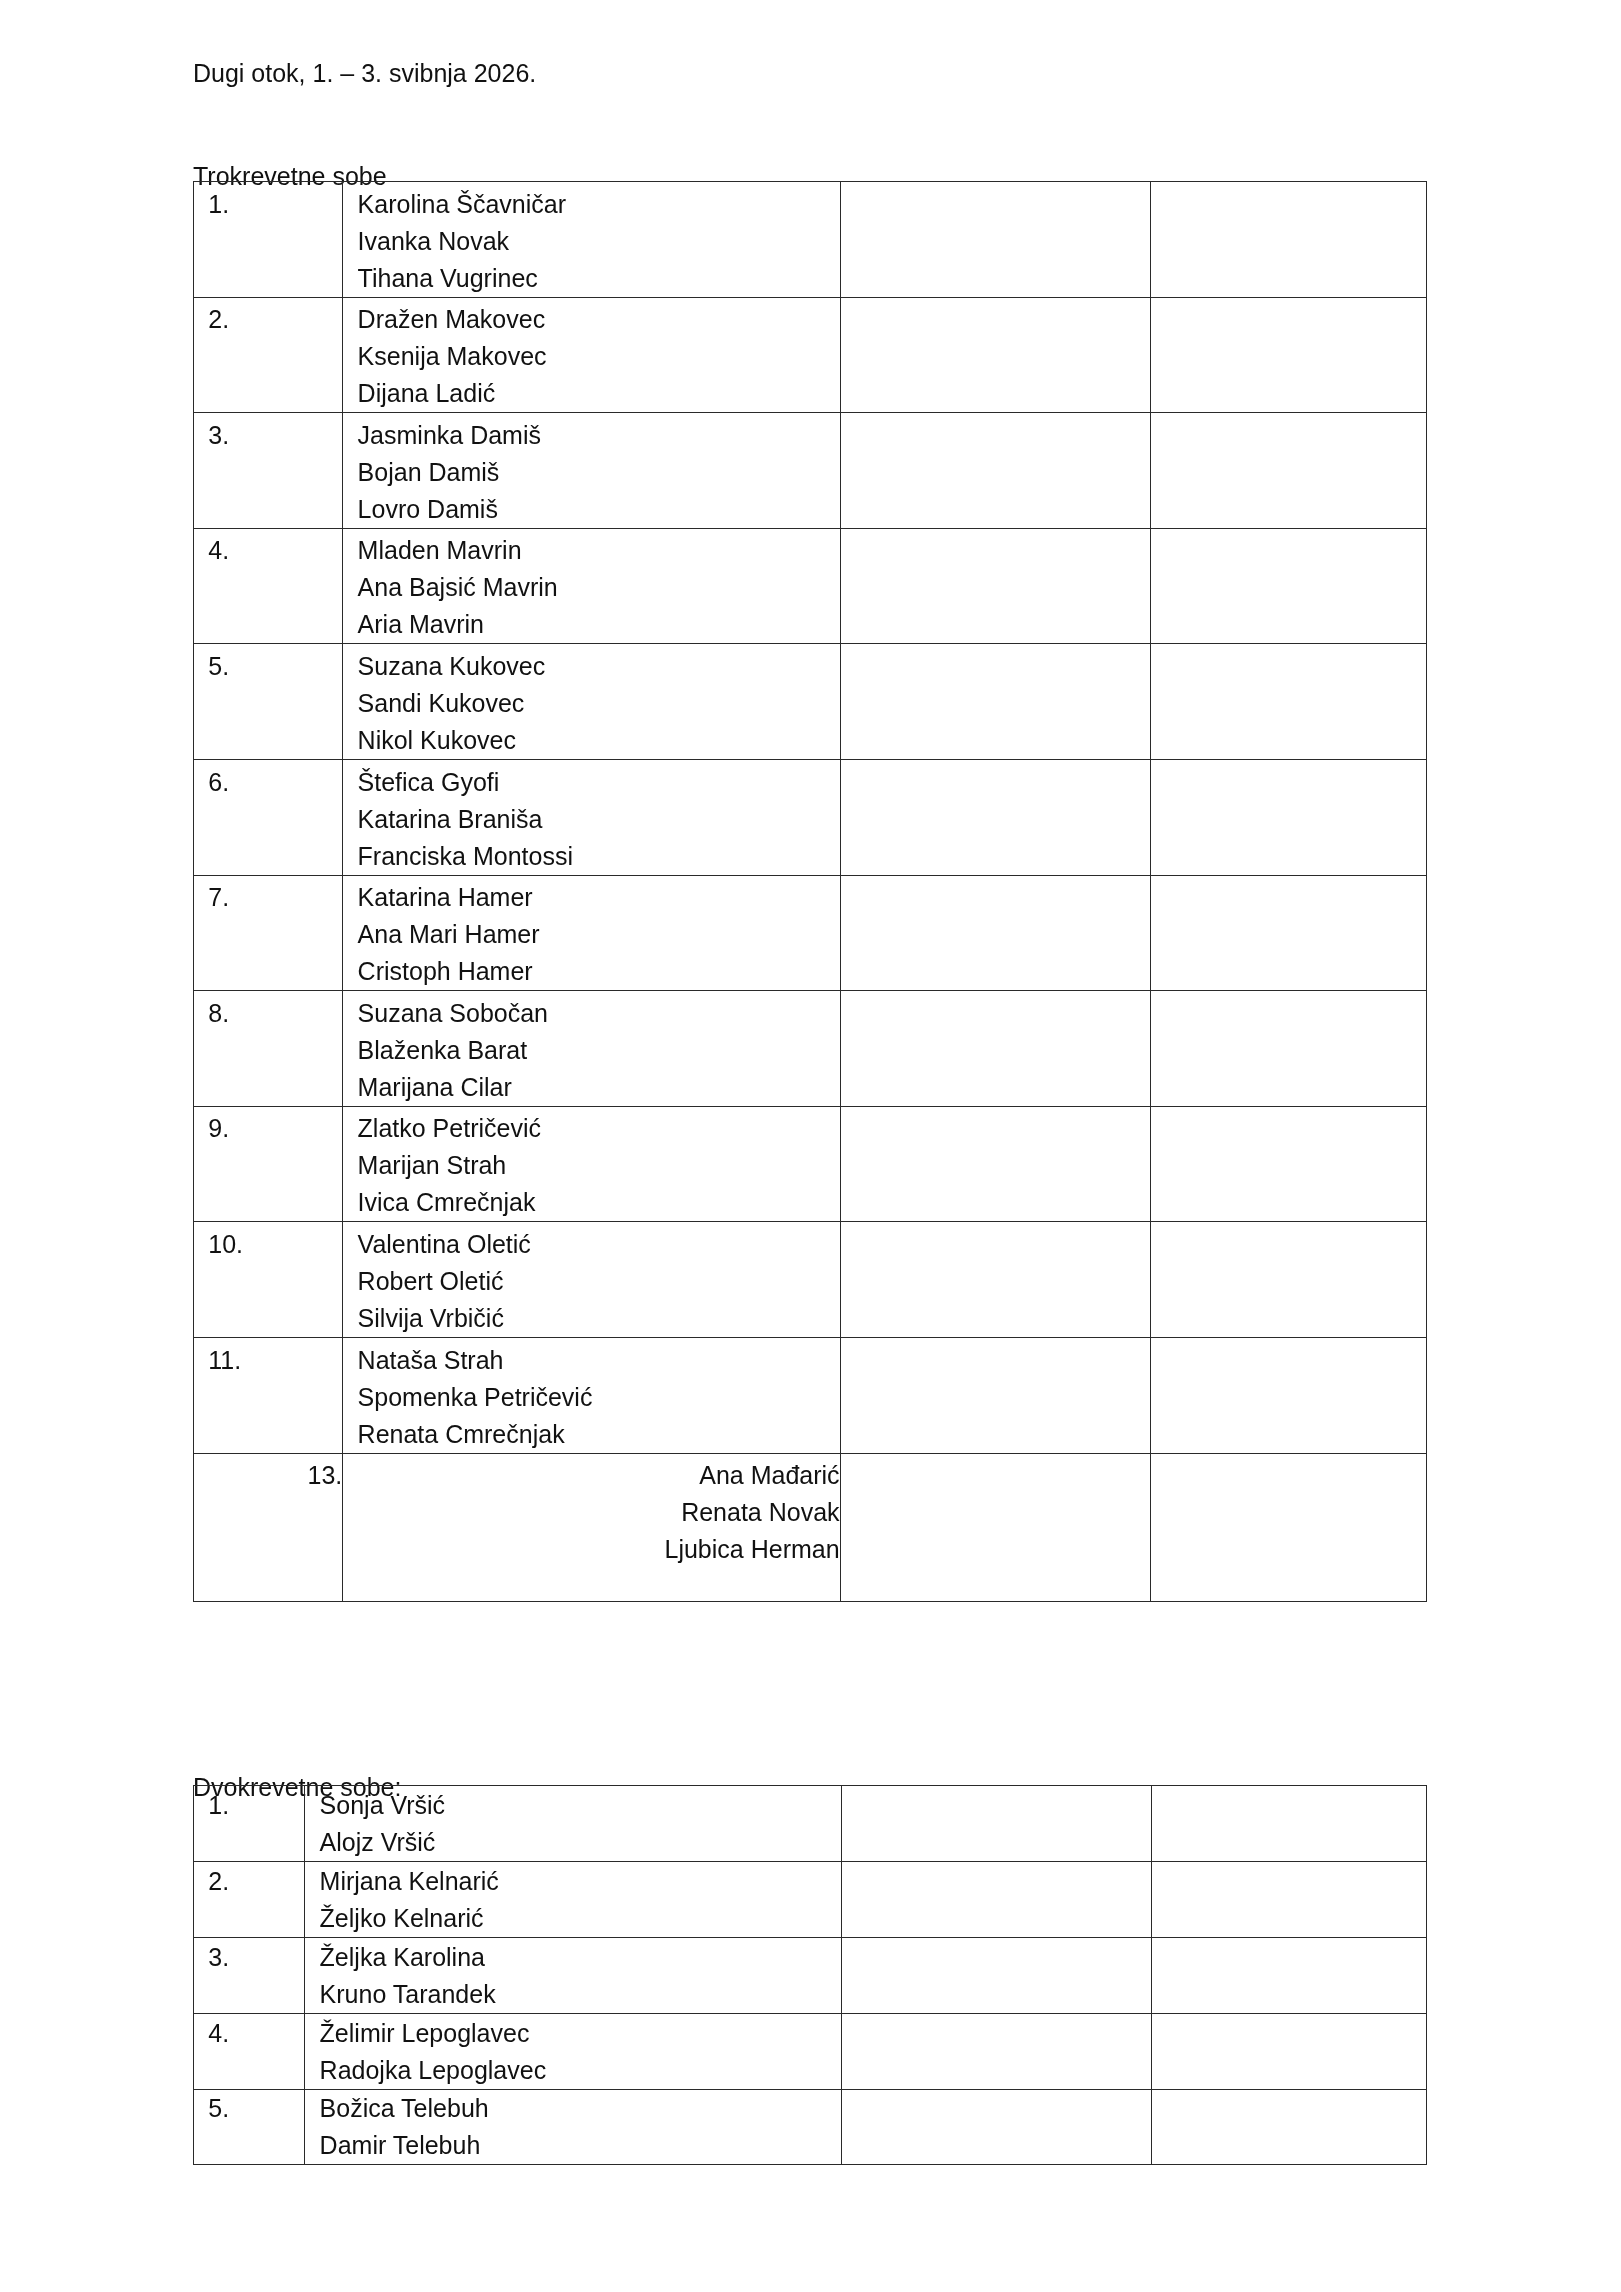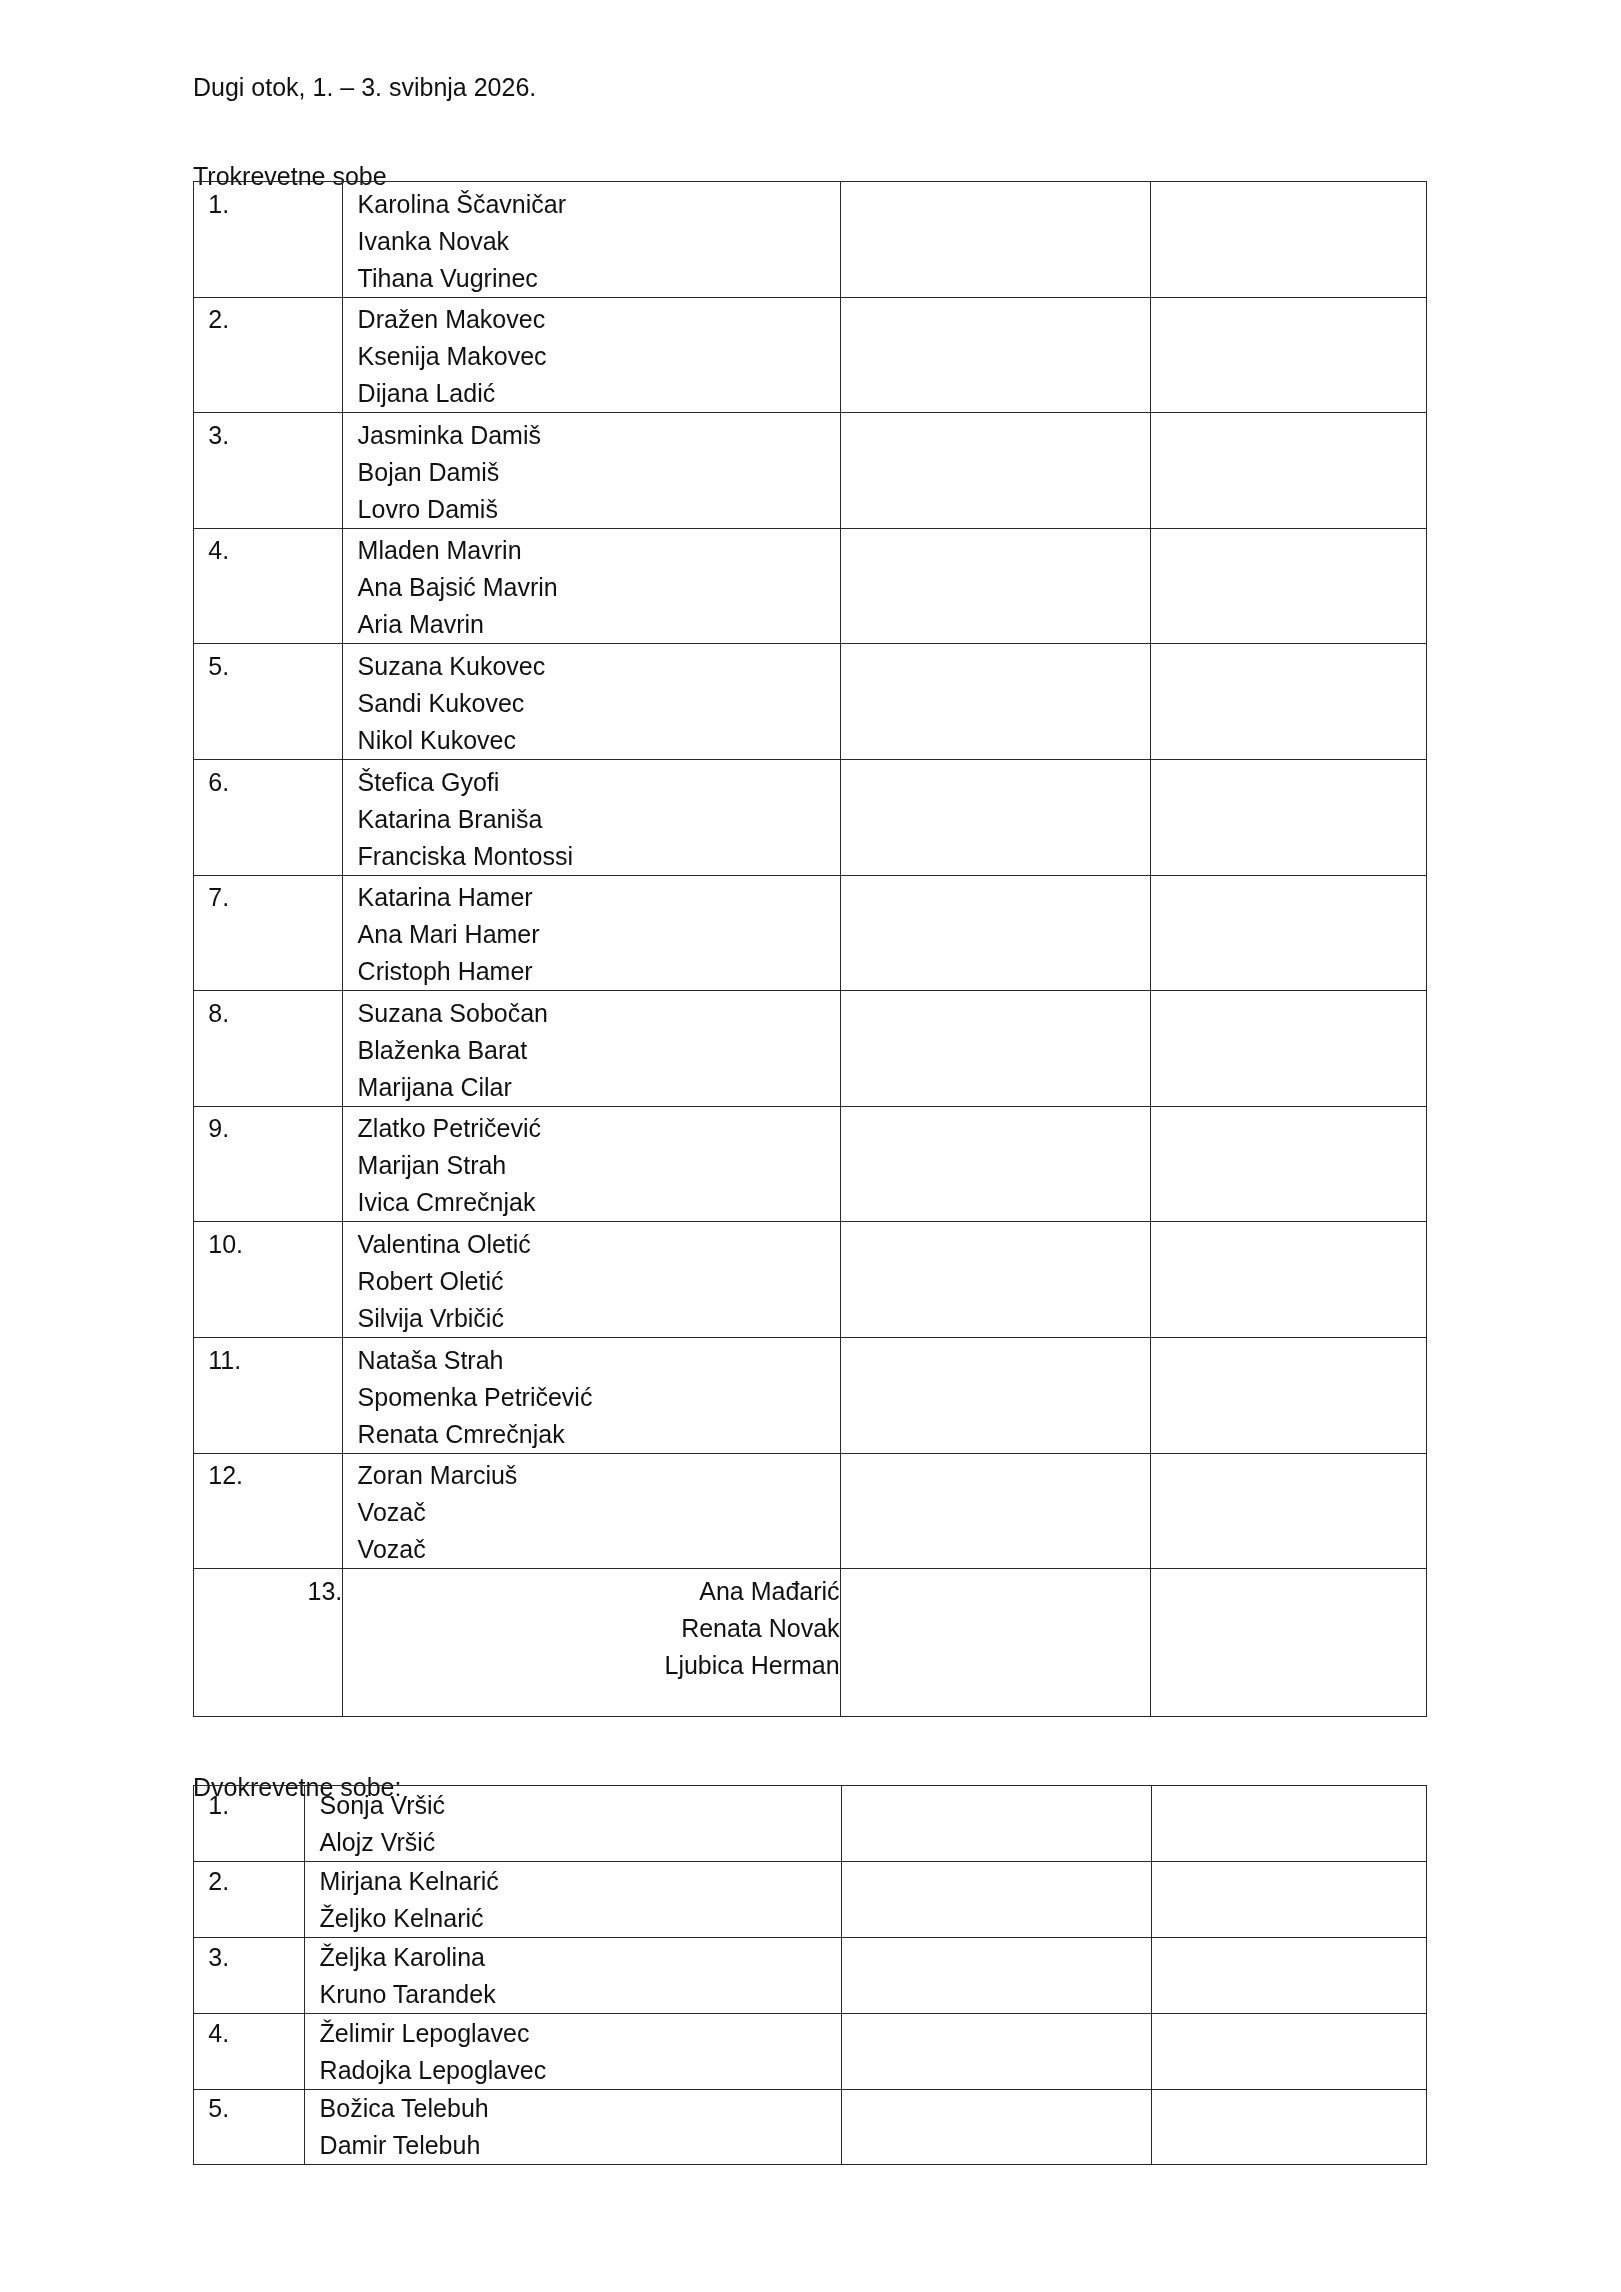--- a/index.html
+++ b/index.html
@@ -16,21 +16,21 @@
   #t2 { top:1785px; }
   #t2 td.num { width:96px; padding-left:14.3px; padding-top:0.9px; }
   #t2 td.names { width:521px; padding-left:14.3px; padding-top:0.9px; }
   #t2 td.c3 { width:309px; }
   #t2 tr { height:75px; }
   .name { display:block; white-space:nowrap; }
 </style>
 </head>
 <body>
 
-<div class="txt" style="top:73px;">Dugi otok, 1. – 3. svibnja 2026.</div>
+<div class="txt" style="top:59px;">Dugi otok, 1. – 3. svibnja 2026.</div>
 <div class="txt" style="top:122px;margin-top:40px;">Trokrevetne sobe</div>
 
 <table id="t1">
     <tbody id="t1body">
       <tr>
         <td class="num">1.</td>
         <td class="names">
           <span class="name">Karolina Ščavničar</span>
           <span class="name">Ivanka Novak</span>
           <span class="name">Tihana Vugrinec</span>
@@ -131,30 +131,20 @@
       <tr>
         <td class="num">11.</td>
         <td class="names">
           <span class="name">Nataša Strah</span>
           <span class="name">Spomenka Petričević</span>
           <span class="name">Renata Cmrečnjak</span>
         </td>
         <td class="c3"></td>
         <td></td>
       </tr>
-      <tr>
-        <td class="num">12.</td>
-        <td class="names">
-          <span class="name">Zoran Marciuš</span>
-          <span class="name">Vozač</span>
-          <span class="name">Vozač</span>
-        </td>
-        <td class="c3"></td>
-        <td></td>
-      </tr>
       <tr class="last">
         <td class="num">13.</td>
         <td class="names">
           <span class="name">Ana Mađarić</span>
           <span class="name">Renata Novak</span>
           <span class="name">Ljubica Herman</span>
         </td>
         <td class="c3"></td>
         <td></td>
       </tr>

